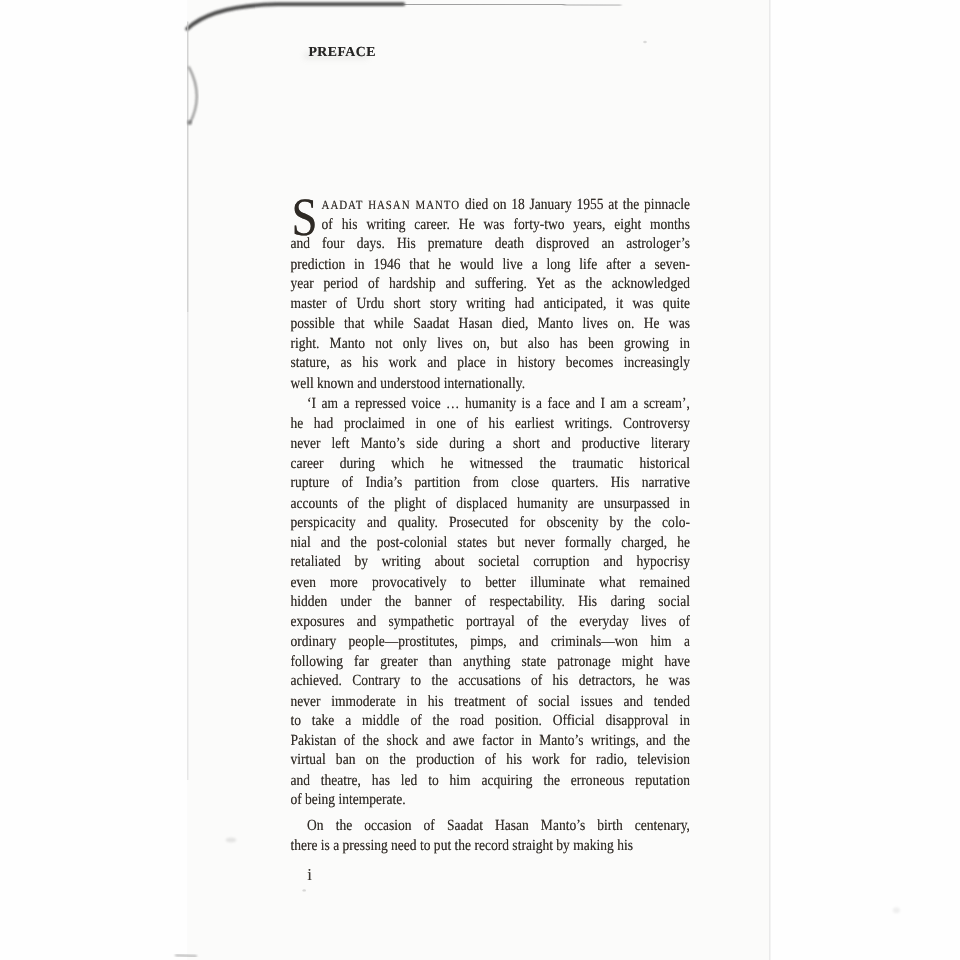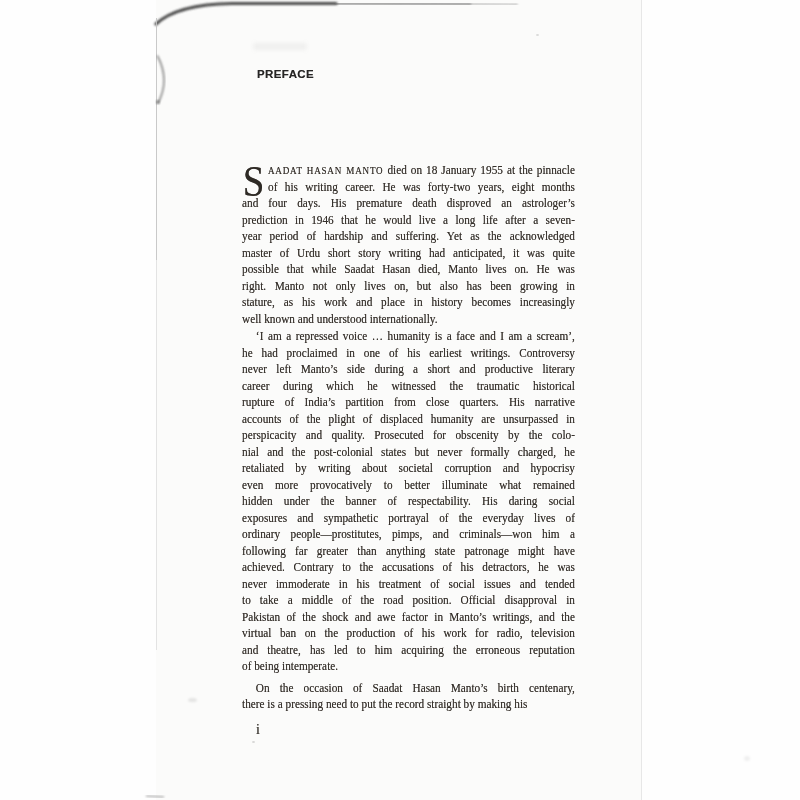--- a/index.html
+++ b/index.html
@@ -15,22 +15,22 @@
   .page {
     position: absolute; left: 156px; top: 0;
     width: 486px; height: 800px;
     background: #fbfbfa;
   }
 
   .marks { position: absolute; left: 0; top: 0; width: 800px; height: 800px; pointer-events: none; }
 
   
   .header {
-    position: absolute; left: 257px; top: 68px; margin: 0;
-    font-family: Liberation Sans, sans-serif;
+    position: absolute; left: 257px; top: 38px; margin: 0;
+    font-family: Liberation Serif, serif;
     font-weight: bold; font-size: 11.5px; letter-spacing: 0.4px;
     color: #262524;
     text-shadow: 0 0 0.5px rgba(40,40,40,.55);
   }
   .ghost {
     position: absolute; left: 253px; top: 43px; width: 54px; height: 7px;
     background: rgba(140,140,140,0.10); filter: blur(2px); border-radius: 3px;
   }
 
   

